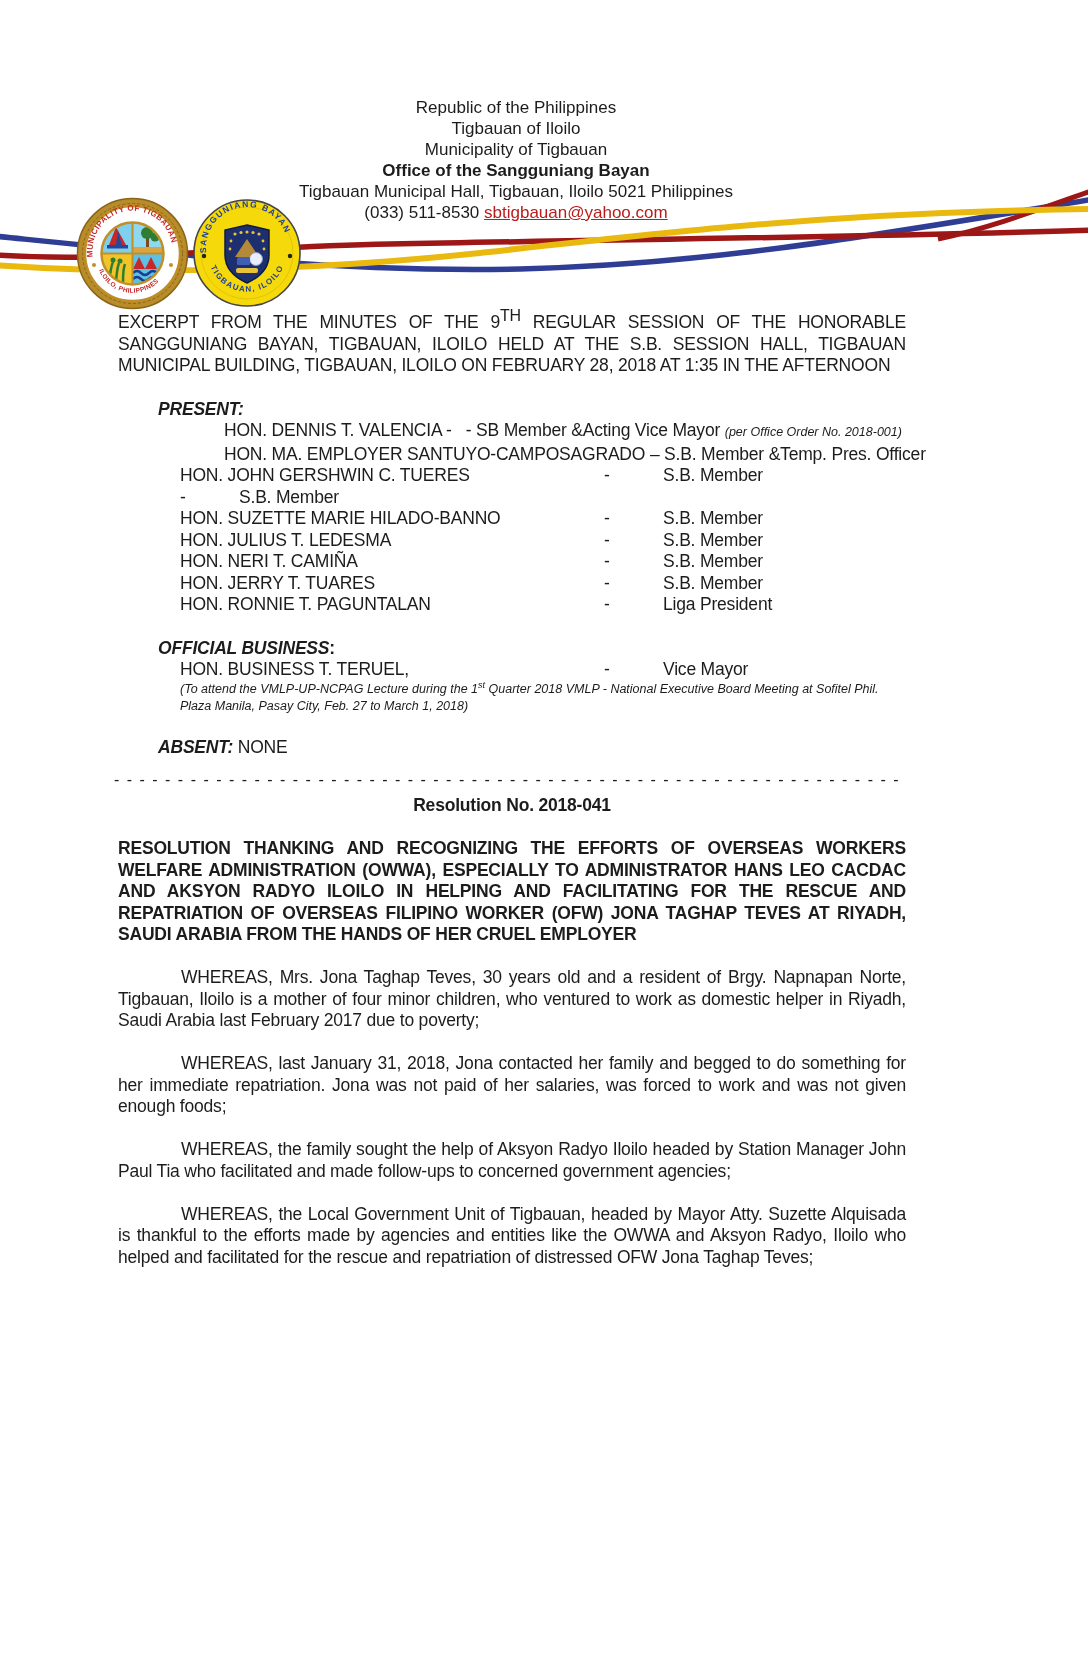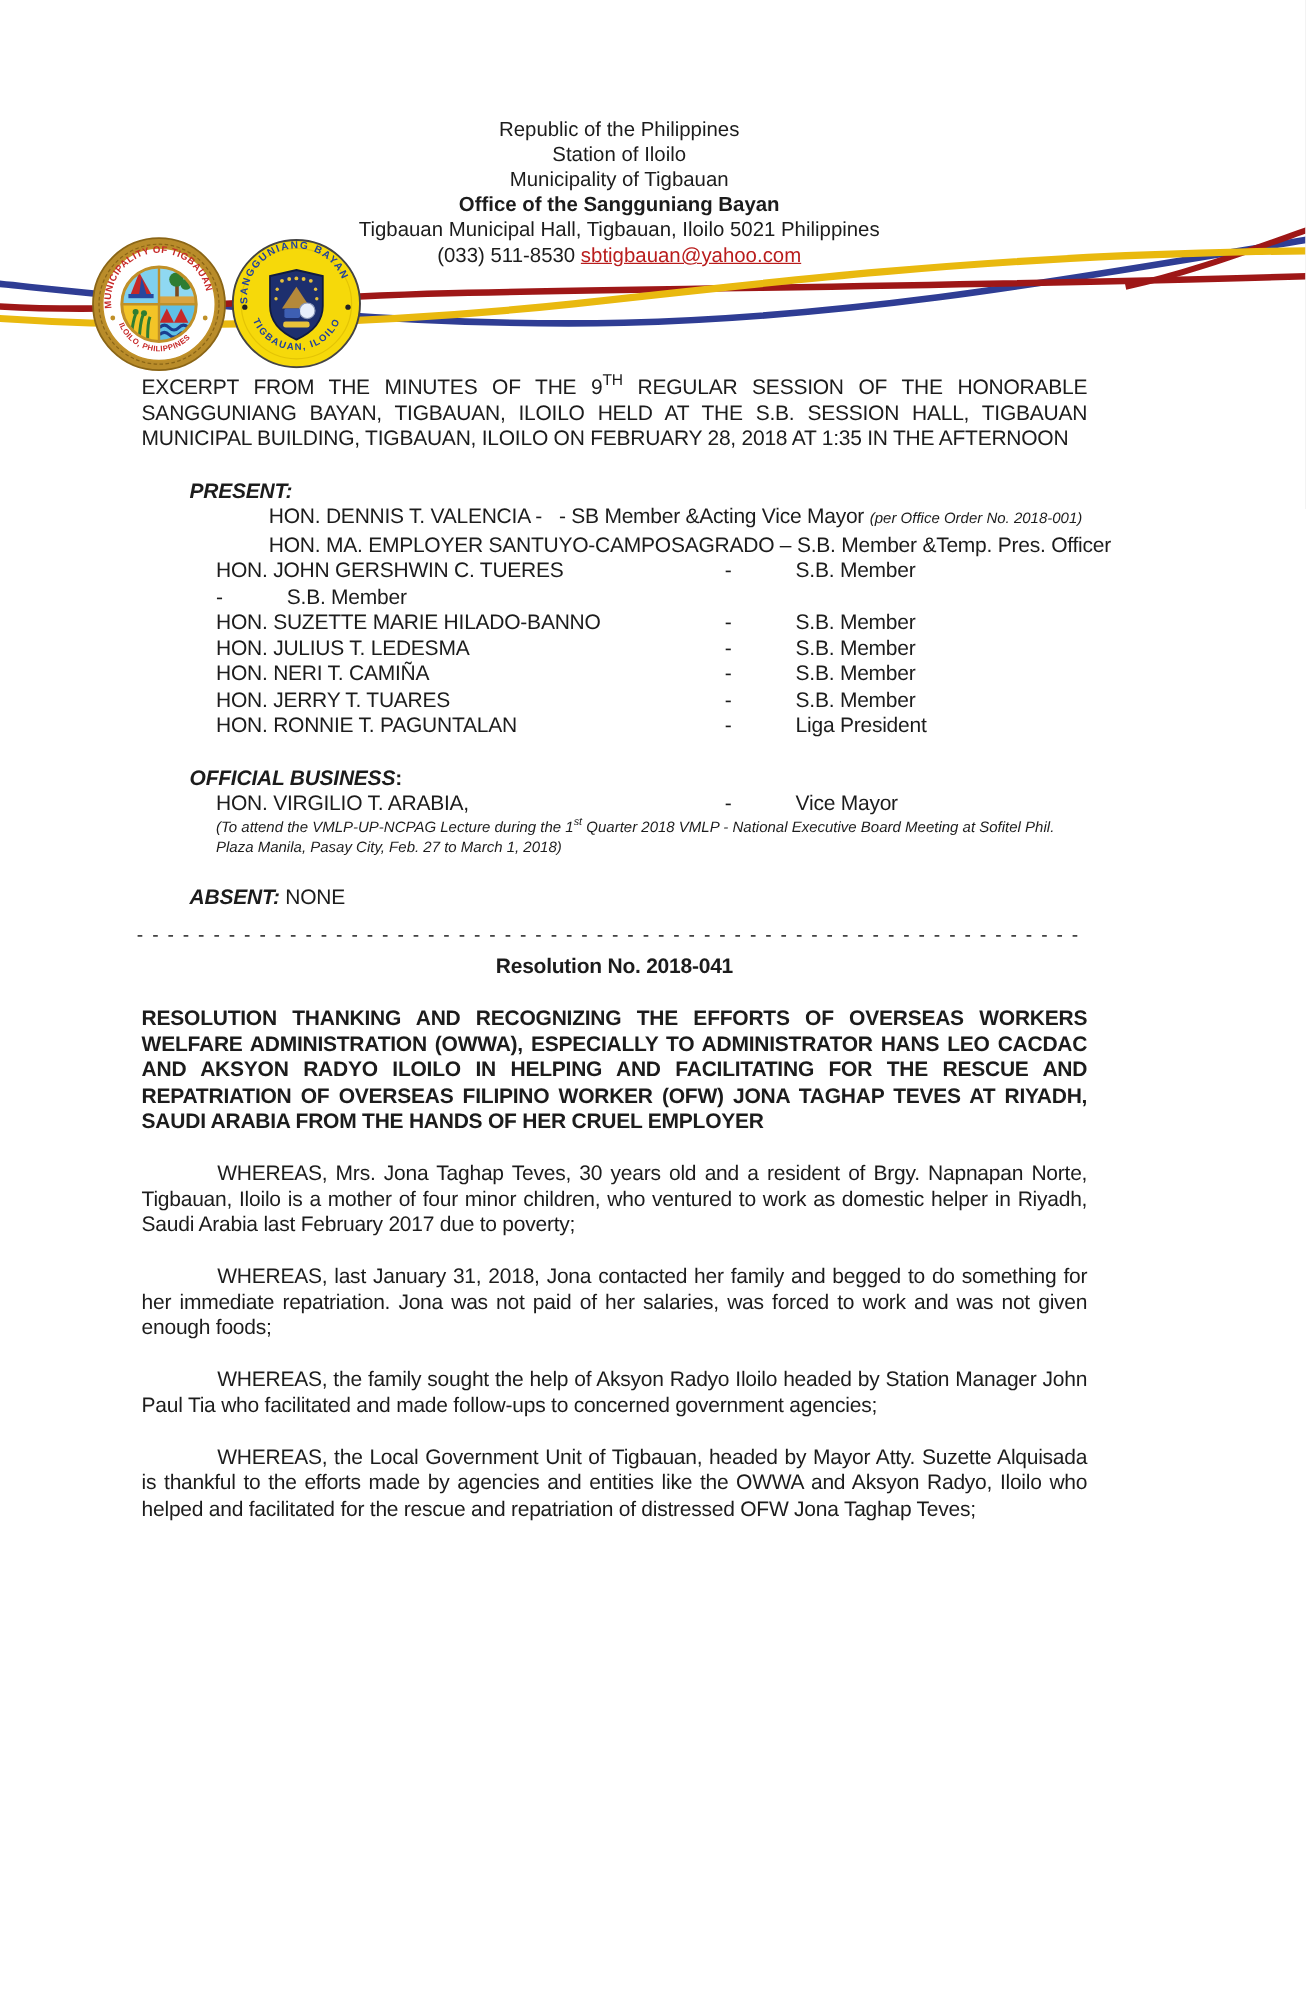--- a/index.html
+++ b/index.html
@@ -48,21 +48,21 @@
   .absent-row{margin-top:22px;margin-left:40px;}
   .absent-row .lbl{font-weight:bold;font-style:italic;}
   .separator{
     margin-top:11px;margin-left:-4px;
     white-space:nowrap;overflow:hidden;width:792px;
     font-size:16px;letter-spacing:1.5px;
   }
   .res-number{text-align:center;font-weight:bold;margin-top:4px;}
   .res-title{margin-top:22px;font-weight:bold;}
   .whereas p{margin:21.5px 0 0 0;text-indent:63px;}
-  sup.sm{font-size:13px;vertical-align:super;line-height:0;}
+  sup.sm{font-size:16px;vertical-align:super;line-height:0;}
 </style>
 </head>
 <body>
 
 <div class="page">
 
   <svg class="waves" viewBox="0 0 1088 120" aria-hidden="true">
     <path d="M -6 53 C 160 70, 340 90, 520 86 C 720 81, 900 48, 1094 16" fill="none" stroke="#2f3d94" stroke-width="5.5"></path>
     <path d="M -6 72 C 120 80, 230 64, 390 61 C 650 56, 880 54, 1094 47" fill="none" stroke="#9e1717" stroke-width="5.5"></path>
     <path d="M 938 56 C 990 45, 1040 26, 1094 7" fill="none" stroke="#9e1717" stroke-width="5"></path>
@@ -144,21 +144,21 @@
     <path id="sbBotArc" d="M 17 66 A 39 39 0 0 0 91 66" fill="none"></path>
     <text font-size="8" font-weight="bold" fill="#1d3fa0" font-family="Liberation Sans, sans-serif">
       <textPath href="#sbBotArc" startOffset="2" textLength="92">TIGBAUAN, ILOILO</textPath>
     </text>
     <circle cx="11" cy="57" r="2.2" fill="#222"></circle>
     <circle cx="97" cy="57" r="2.2" fill="#222"></circle>
   </svg>
 
   <div class="header">
     <div>Republic of the Philippines</div>
-    <div>Station of Iloilo</div>
+    <div>Tigbauan of Iloilo</div>
     <div>Municipality of Tigbauan</div>
     <div class="bold">Office of the Sangguniang Bayan</div>
     <div>Tigbauan Municipal Hall, Tigbauan, Iloilo 5021 Philippines</div>
     <div><span>(033) 511-8530 </span><a href="#">sbtigbauan@yahoo.com</a></div>
   </div>
 
   <div class="content">
 
     <p class="just" style="margin:0"><span>EXCERPT FROM THE MINUTES OF THE 9</span><sup class="sm">TH</sup><span> REGULAR SESSION OF THE HONORABLE SANGGUNIANG  BAYAN, TIGBAUAN, ILOILO HELD AT THE S.B. SESSION HALL, TIGBAUAN MUNICIPAL BUILDING, TIGBAUAN, ILOILO ON FEBRUARY 28, 2018 AT 1:35 IN THE AFTERNOON</span></p>
 
@@ -201,21 +201,21 @@
           <span class="m-name">HON. RONNIE T. PAGUNTALAN</span>
           <span class="m-dash">-</span>
           <span class="m-role">Liga President</span>
         </div>
     </div>
 
     <div class="sec-label"><span>OFFICIAL BUSINESS</span><span class="colon">:</span></div>
 
     <div class="memberlist">
       <div class="mrow">
-          <span class="m-name">HON. VIRGILIO T. ARABIA,</span>
+          <span class="m-name">HON. BUSINESS T. TERUEL,</span>
           <span class="m-dash">-</span>
           <span class="m-role">Vice Mayor</span>
         </div>
     </div>
     <div class="small-note"><span>(To attend the VMLP-UP-NCPAG Lecture during the 1</span><sup class="sm" style="font-size:9px">st</sup><span> Quarter 2018 VMLP - National Executive Board Meeting at Sofitel Phil. Plaza Manila, Pasay City,  Feb. 27 to March 1, 2018)</span></div>
 
     <div class="absent-row"><span class="lbl">ABSENT:</span><span> NONE</span></div>
 
     <div class="separator">- - - - - - - - - - - - - - - - - - - - - - - - - - - - - - - - - - - - - - - - - - - - - - - - - - - - - - - - - - - - - - - - - - - - - - - -</div>
 

